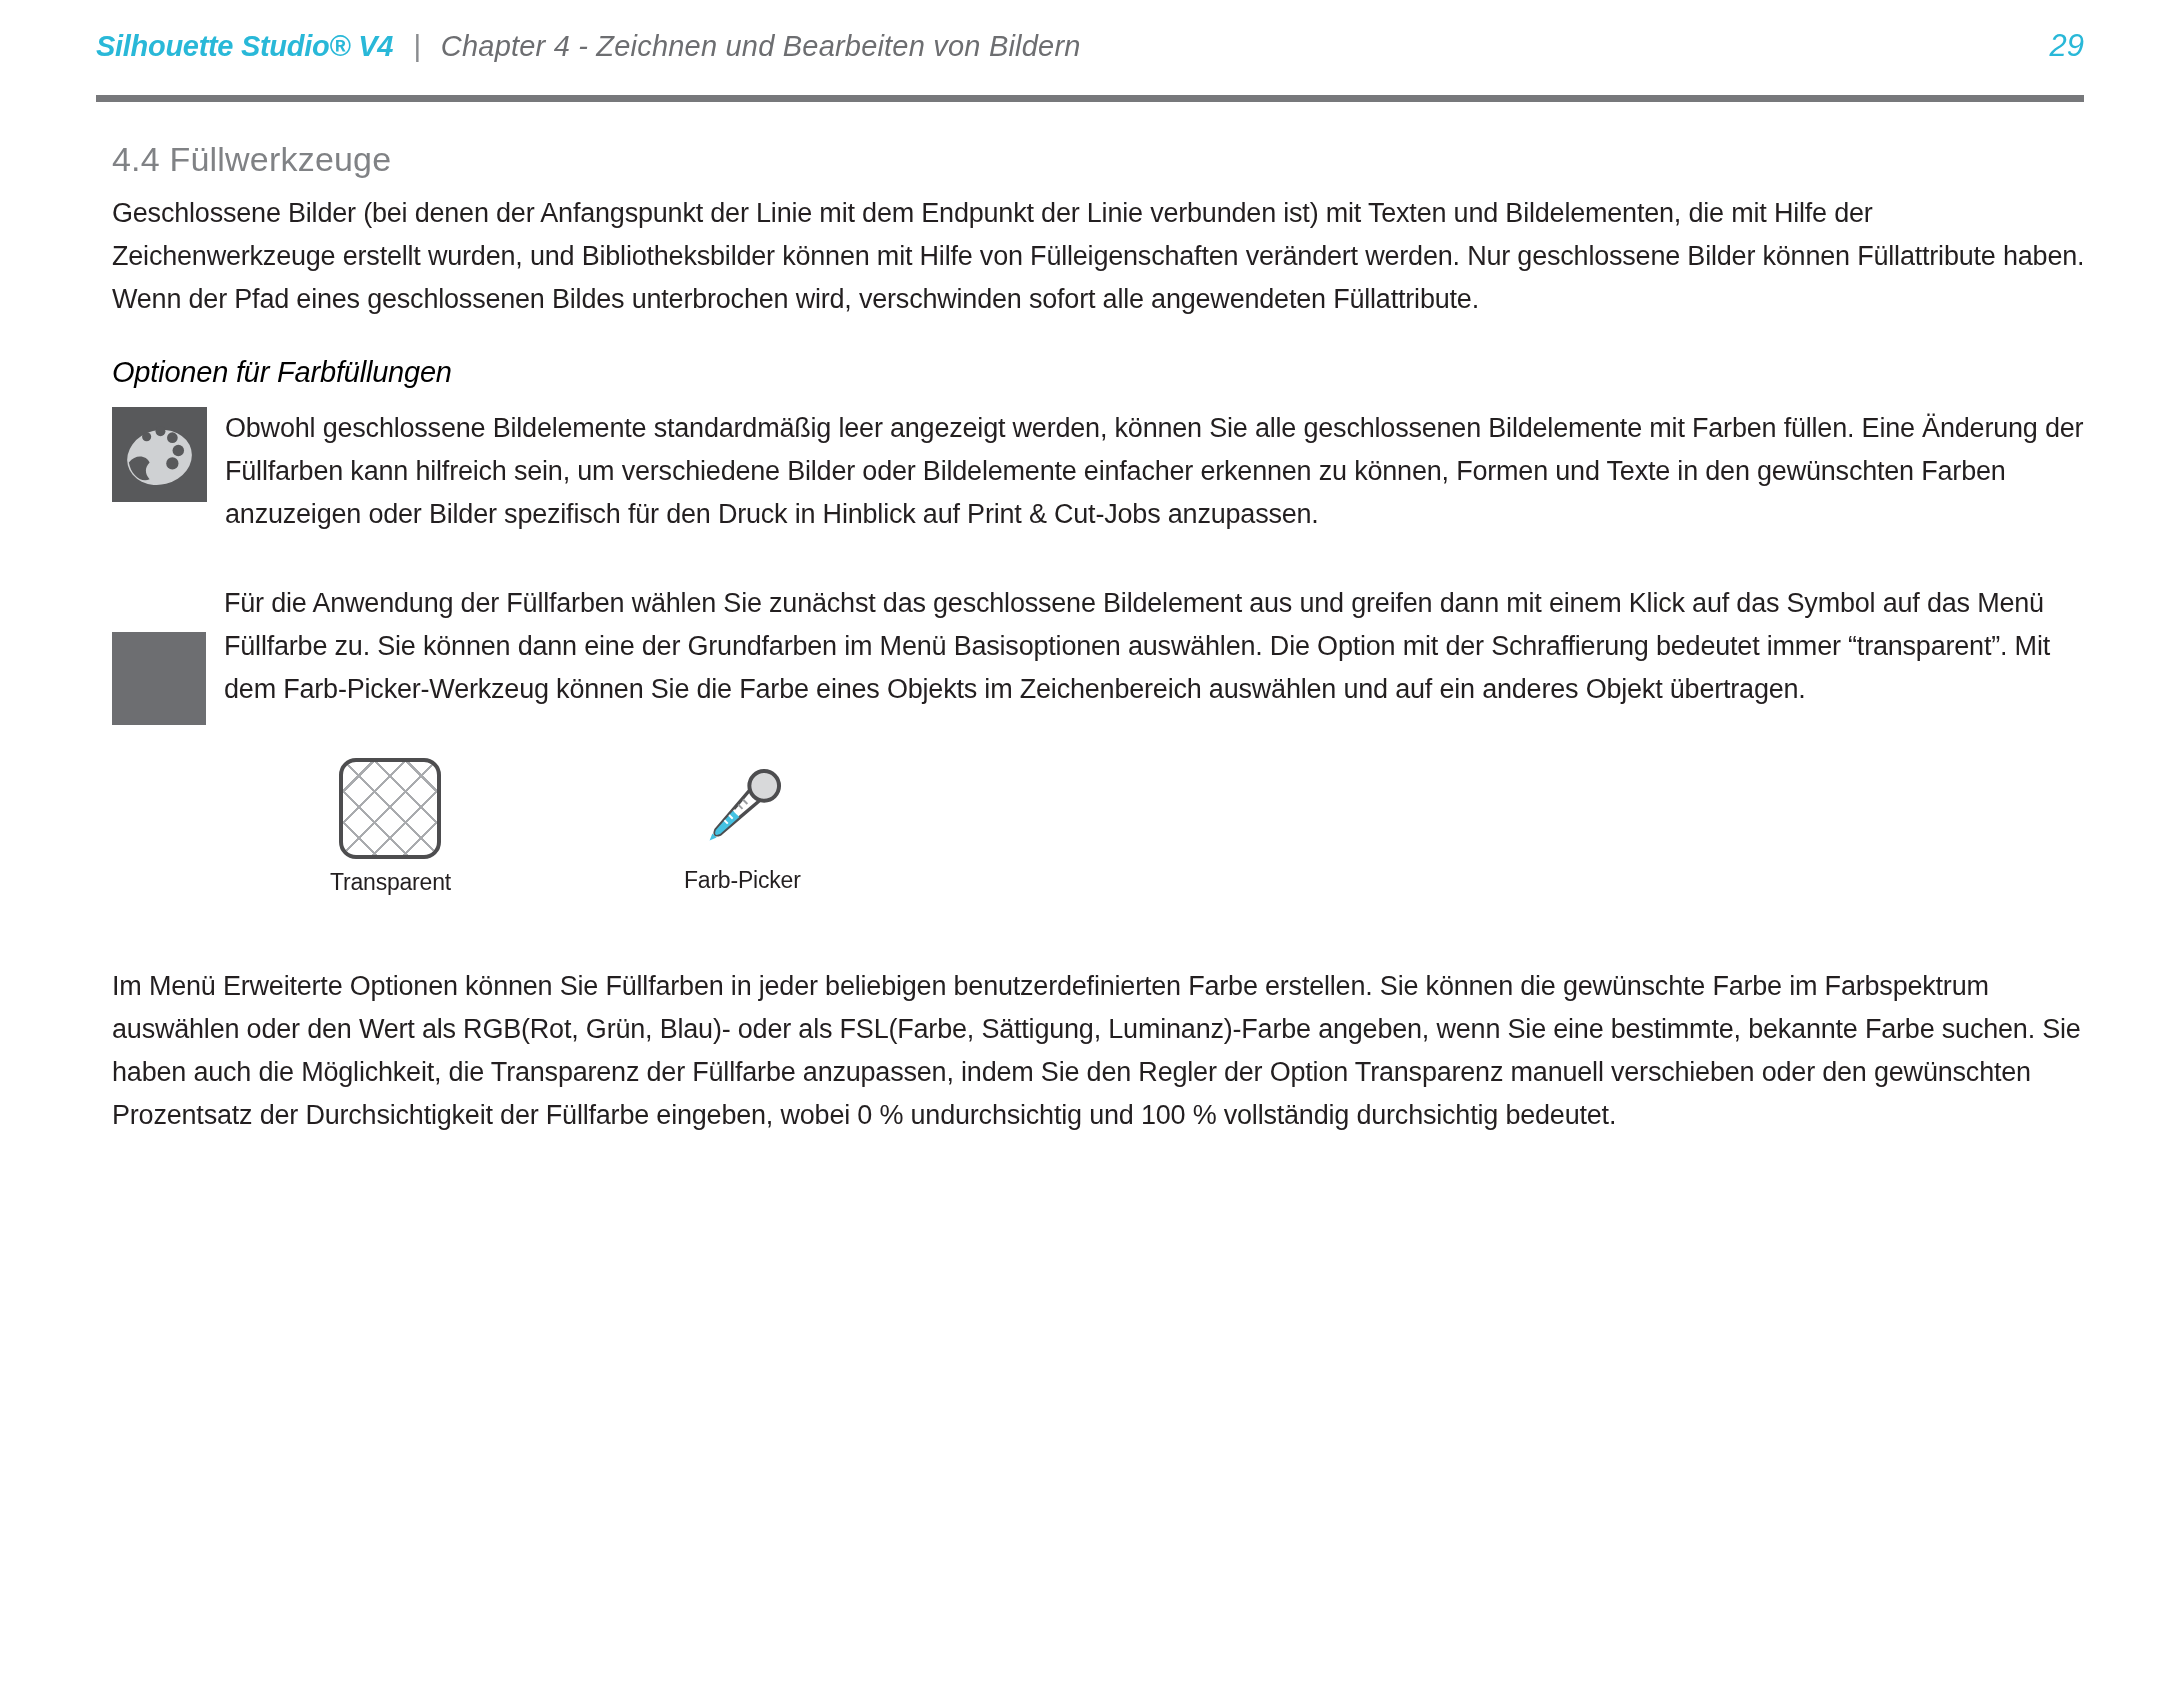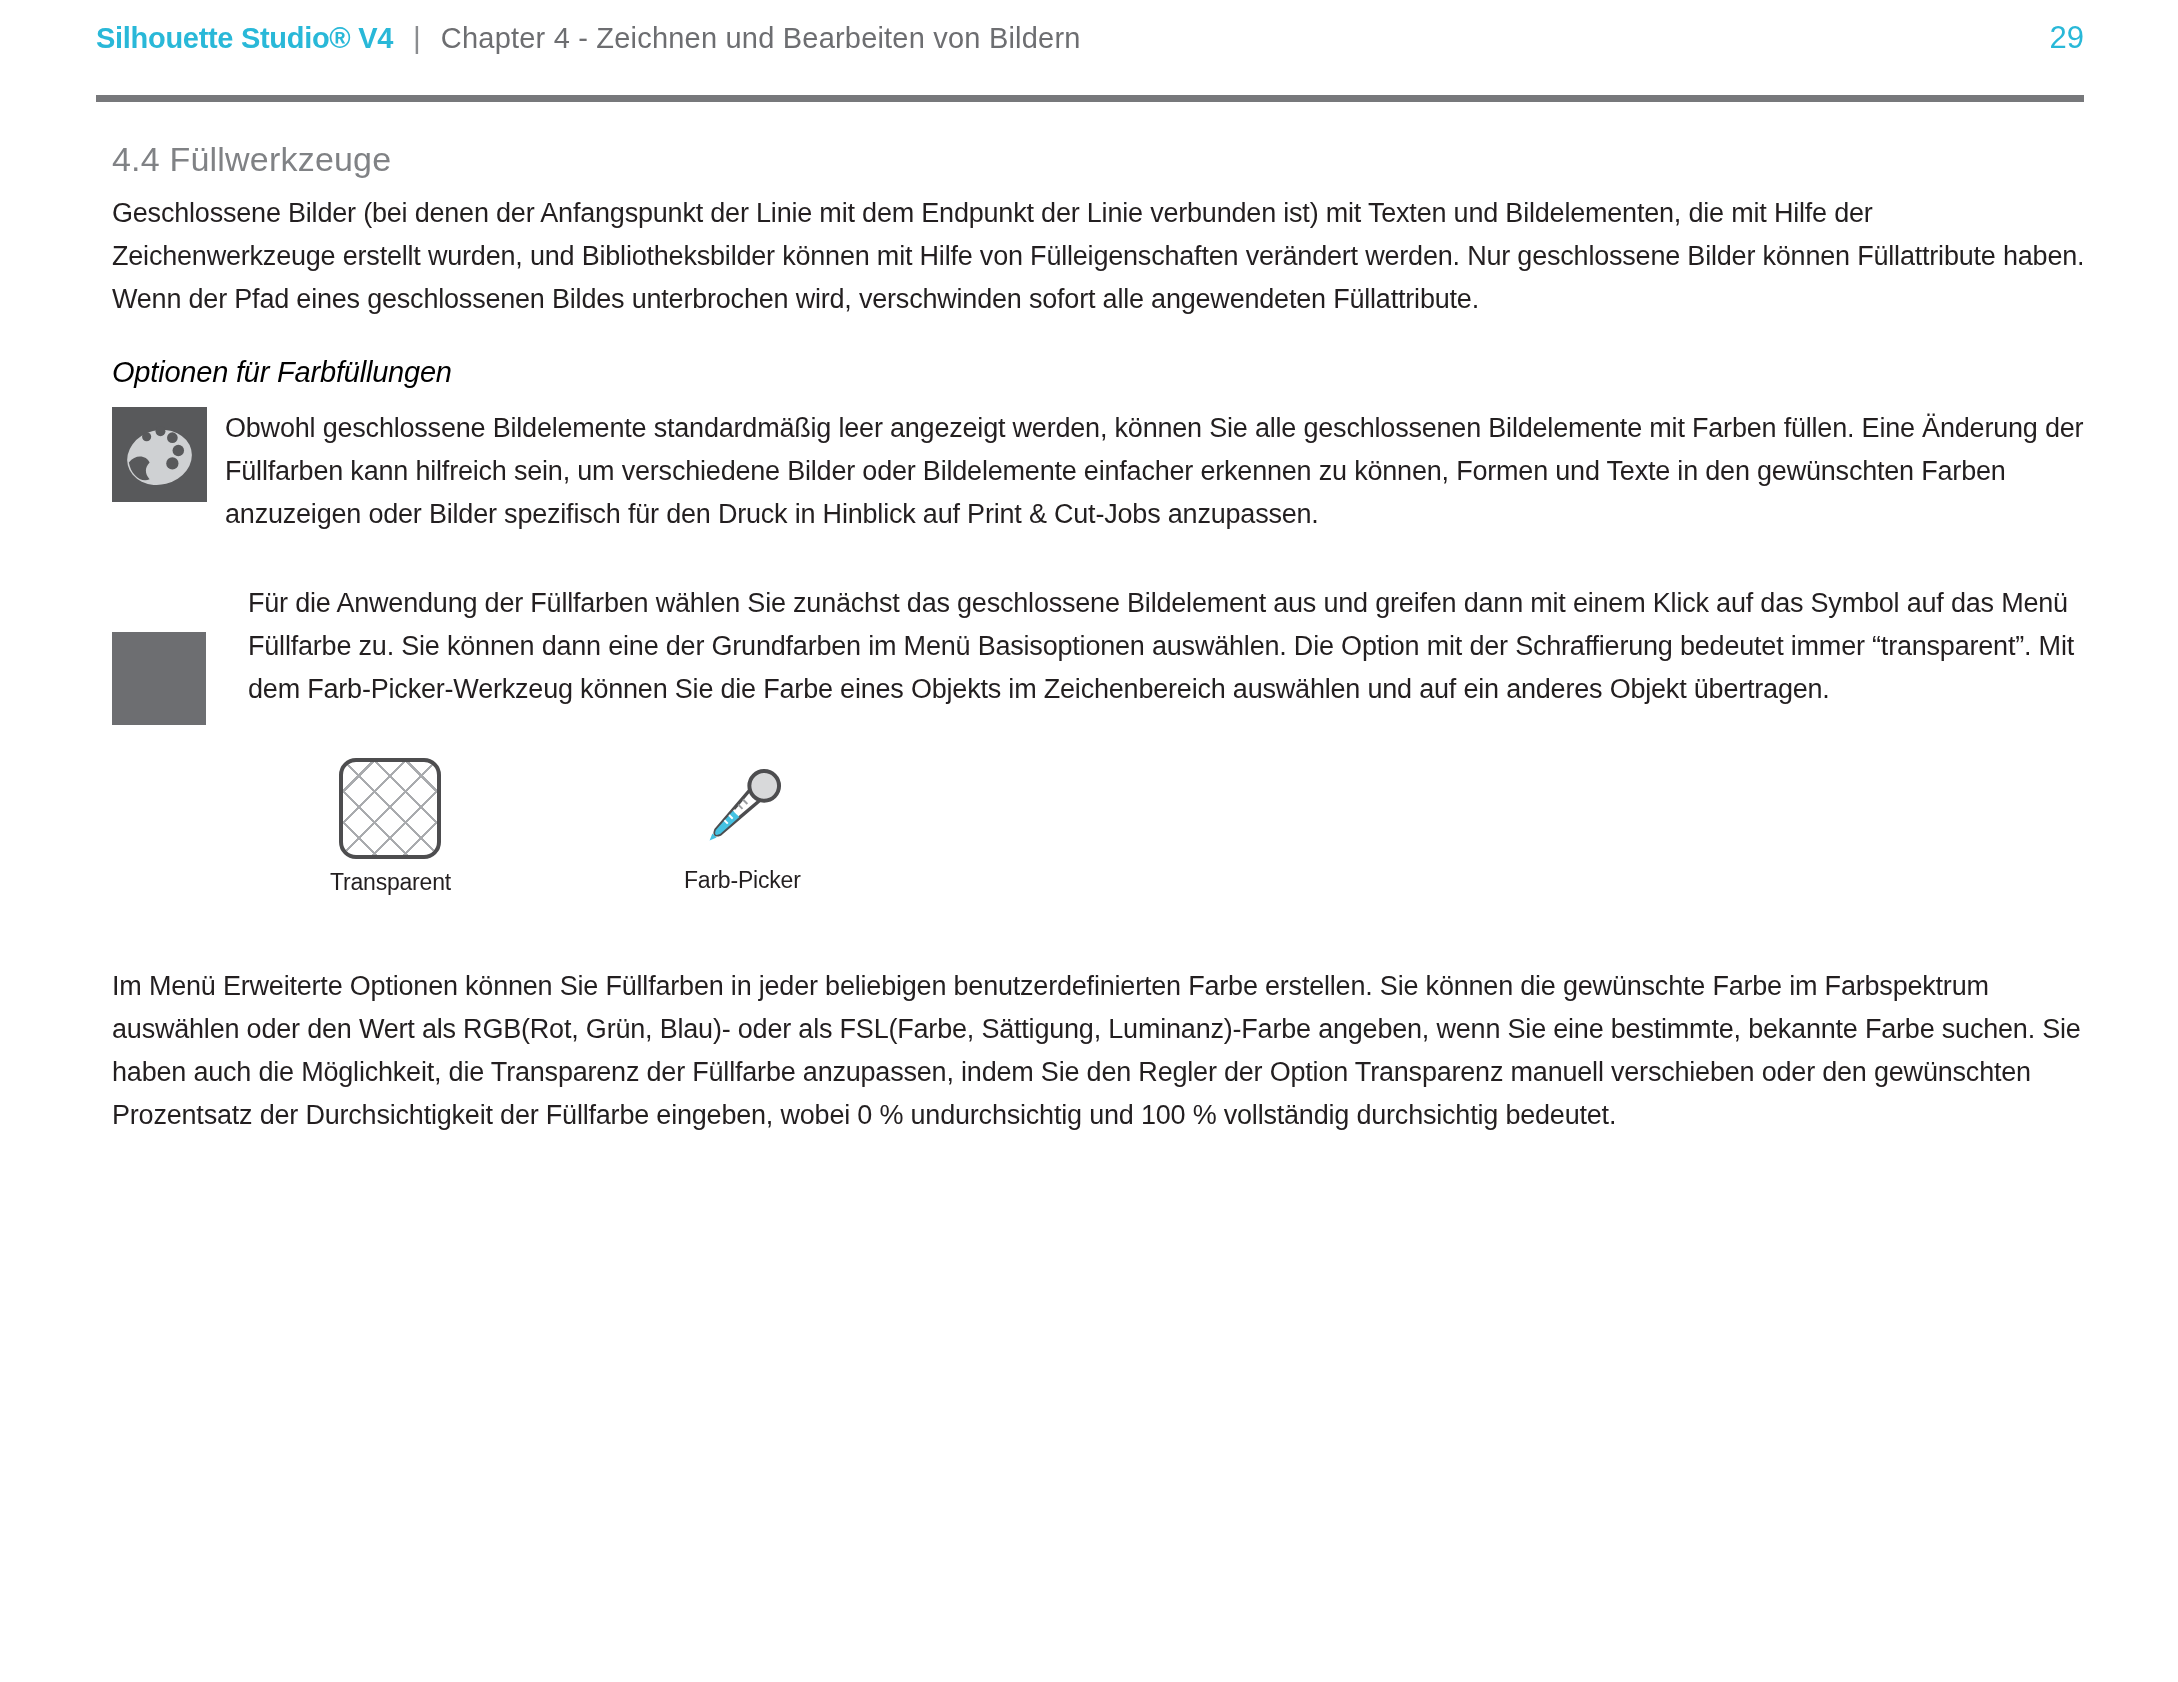--- a/index.html
+++ b/index.html
@@ -6,22 +6,22 @@
   .page {
     position:relative;
     width:2178px; height:1682px;
     background:#ffffff;
     font-family:"Liberation Sans", sans-serif;
     color:#231f20;
     overflow:hidden;
   }
   
   .header {
-    position:absolute; left:96px; right:94px; top:20px;
-    display:flex; justify-content:space-between; align-items:baseline;
+    position:absolute; left:96px; right:94px; top:28px;
+    display:flex; justify-content:space-between; align-items:baseline;font-style:italic;
   }
   .header-left { display:flex; align-items:baseline; }
   .brand { color:#29b8d8; font-weight:700; font-size:29px; letter-spacing:-0.3px; }
   .hsep  { color:#8a8c8f; font-size:30px; font-weight:300; margin:0 20px; }
   .chapter { color:#6d6e71; font-size:29px; letter-spacing:0.2px; }
   .pagenum { color:#29b8d8; font-size:31px; }
   .rule {
     position:absolute; left:96px; right:94px; top:95px; height:7px;
     background:#77787b;
   }
@@ -40,21 +40,21 @@
   .intro { margin-top:13px; }
   .subsection-title {
     margin:33px 0 0 0;
     font-size:29px; line-height:36px; font-weight:400; font-style:italic;
     color:#000000; letter-spacing:-0.2px;
   }
   .media-row { display:flex; align-items:flex-start; margin-top:17px; }
   .media-row .body { flex:1; margin-left:18px; }
   .tile { flex:0 0 auto; }
   .palette-tile { width:95px; height:95px; }
-  .media-row.second { margin-top:46px;gap:24px; }
+  .media-row.second { margin-top:46px; }
   .solid-tile {
     width:94px; height:93px; background:#6d6e71; margin-top:50px;
   }
   
   .figures { display:flex; align-items:flex-start; margin-top:33px; }
   .fig { display:flex; flex-direction:column; align-items:center; margin:0; }
   .fig-transparent { margin-left:218px;text-align:center; }
   .fig-picker { margin-left:233px; }
   .transparent-swatch {
     width:94px; height:93px;

